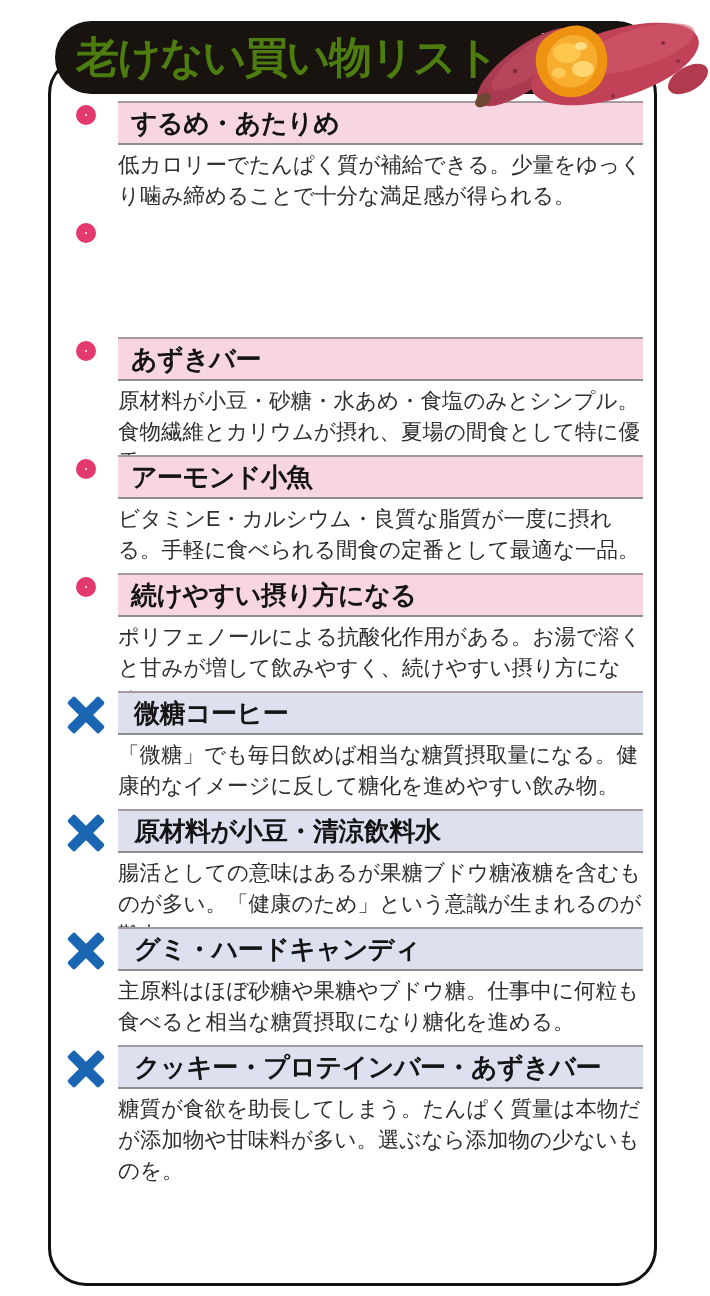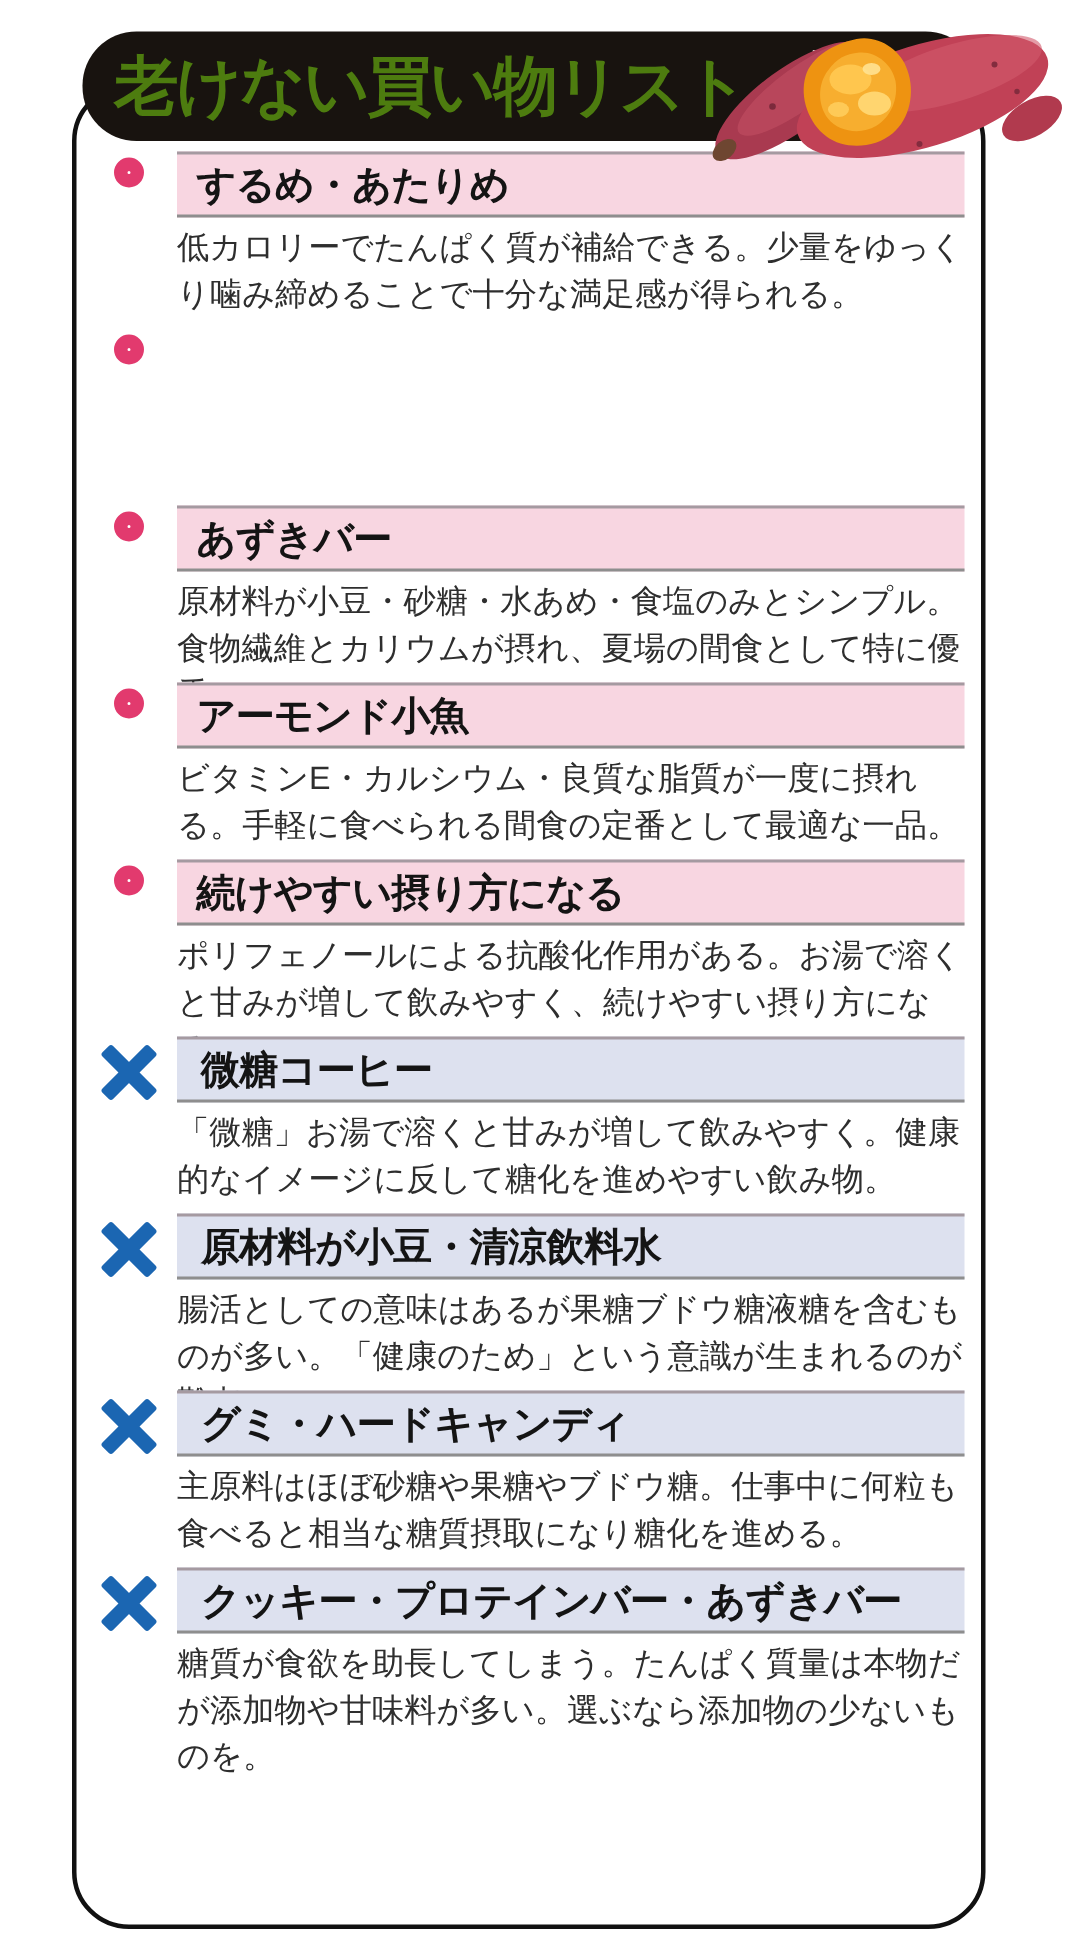--- a/index.html
+++ b/index.html
@@ -192,21 +192,21 @@
 
   <div class="item bad">
     <div class="mark-cell">
 
       <div class="cross"></div>
     </div>
     <div class="content">
       <div class="title-bar">
         <span class="title-text">微糖コーヒー</span>
       </div>
-      <div class="desc">「微糖」お湯で溶くと甘みが増して飲みやすく。健康的なイメージに反して糖化を進めやすい飲み物。</div>
+      <div class="desc">「微糖」でも毎日飲めば相当な糖質摂取量になる。健康的なイメージに反して糖化を進めやすい飲み物。</div>
     </div>
   </div>
 
   <div class="item bad">
     <div class="mark-cell">
 
       <div class="cross"></div>
     </div>
     <div class="content">
       <div class="title-bar">

